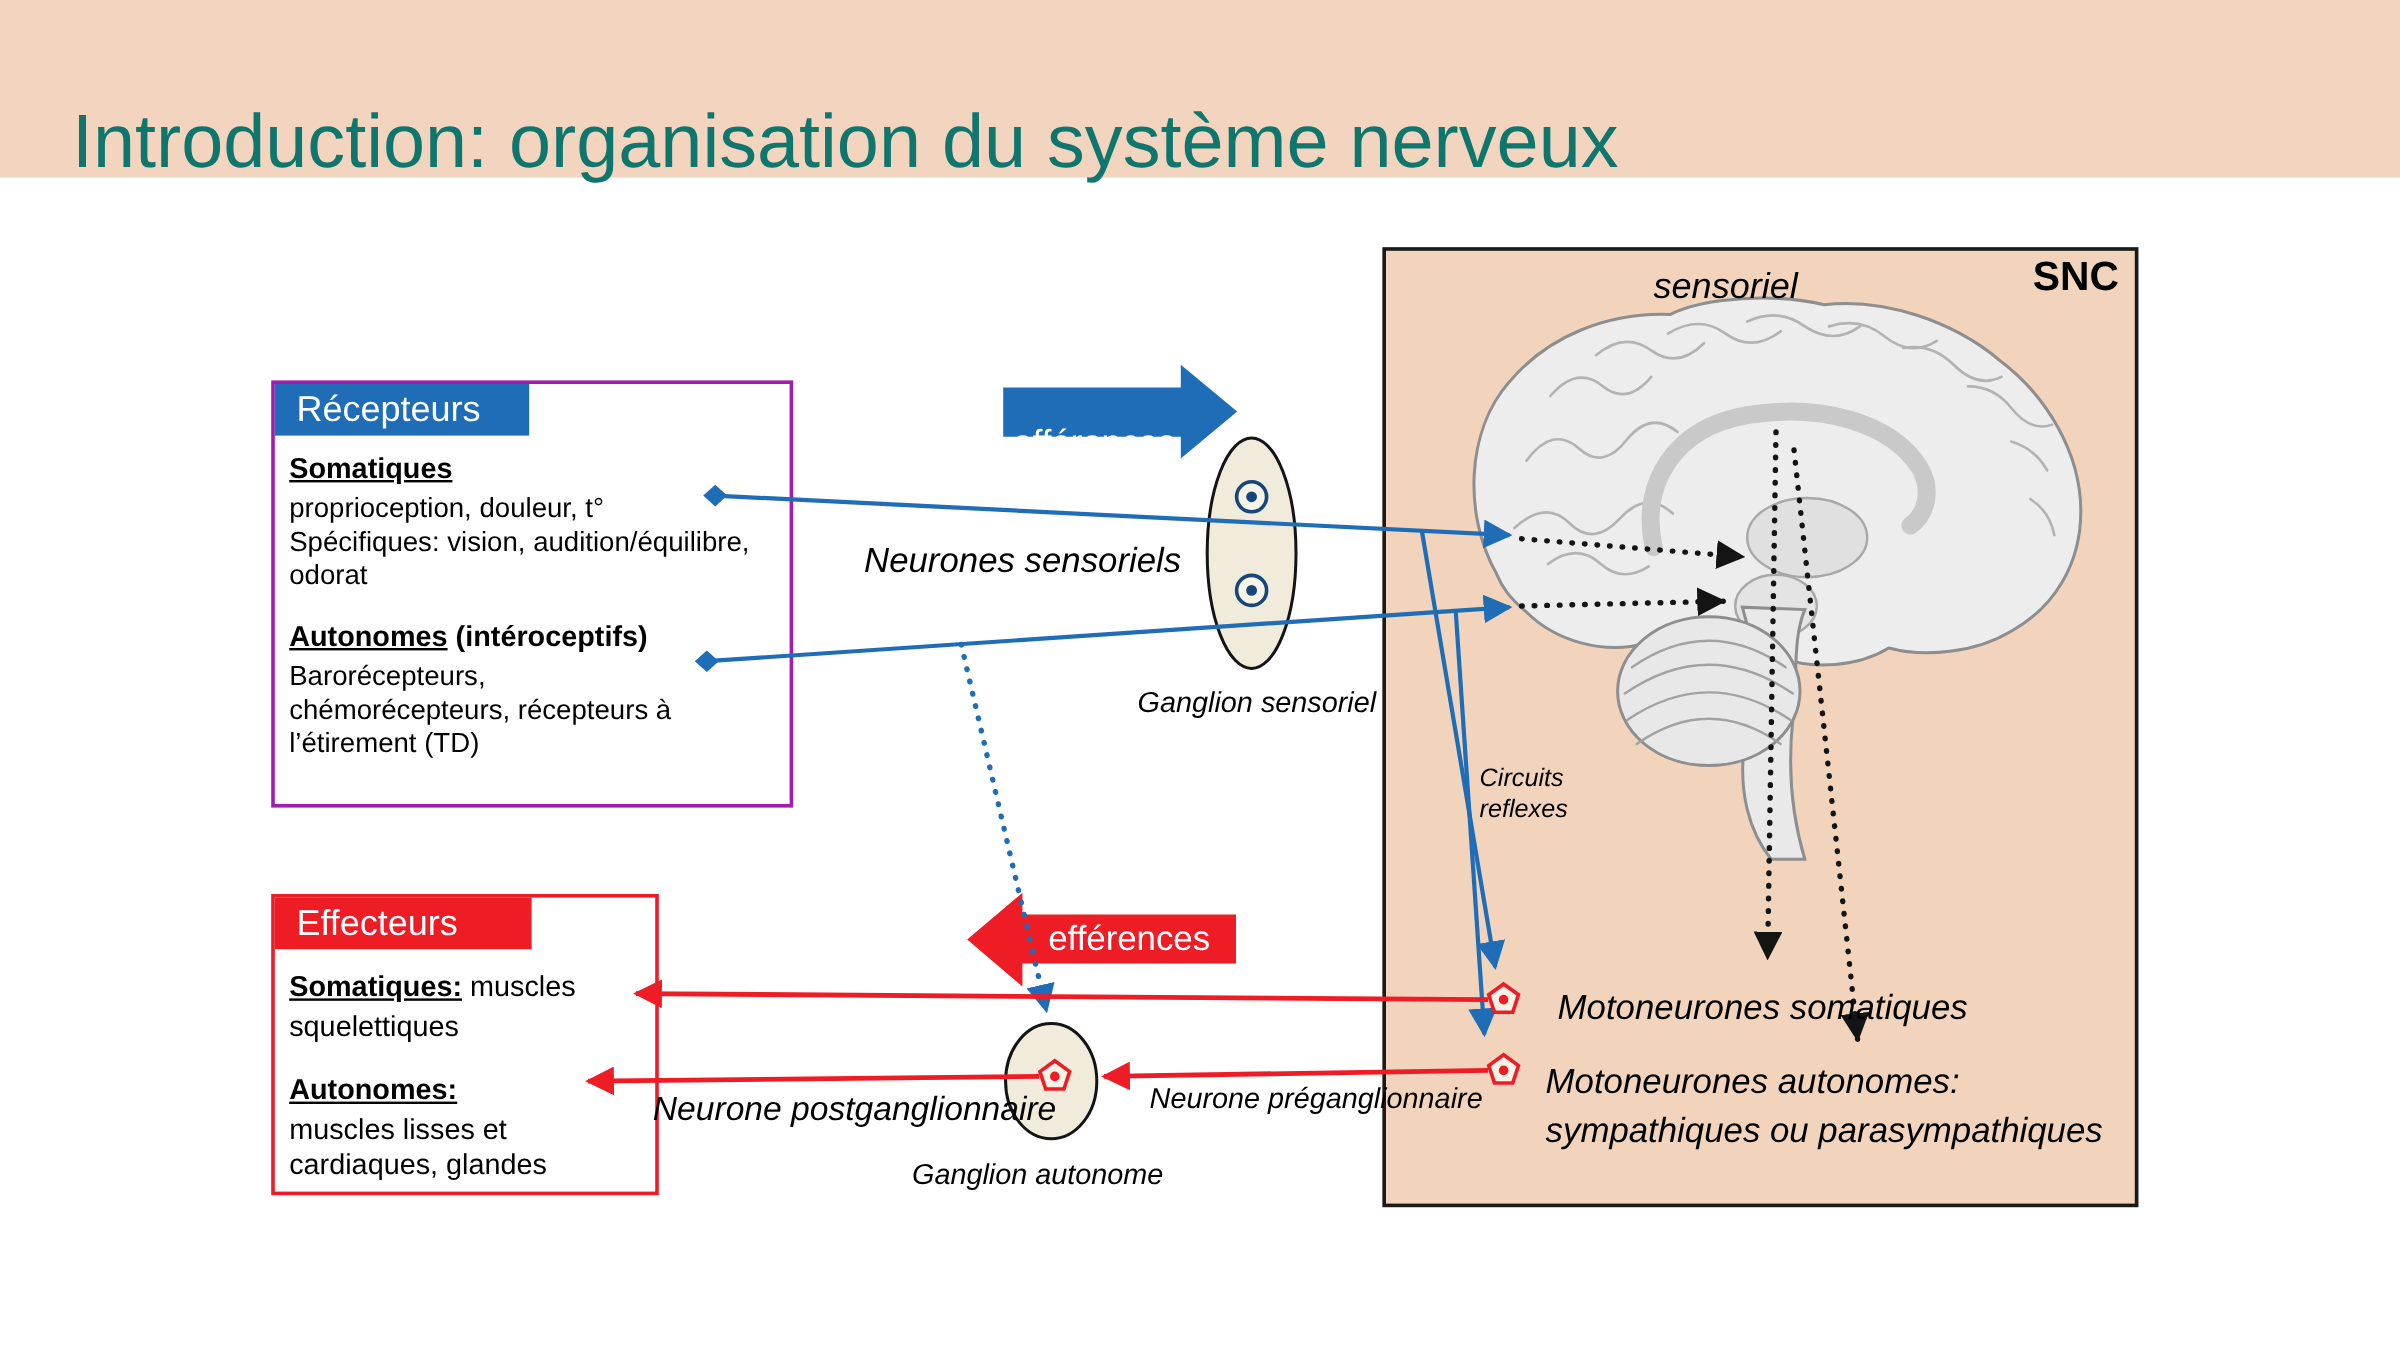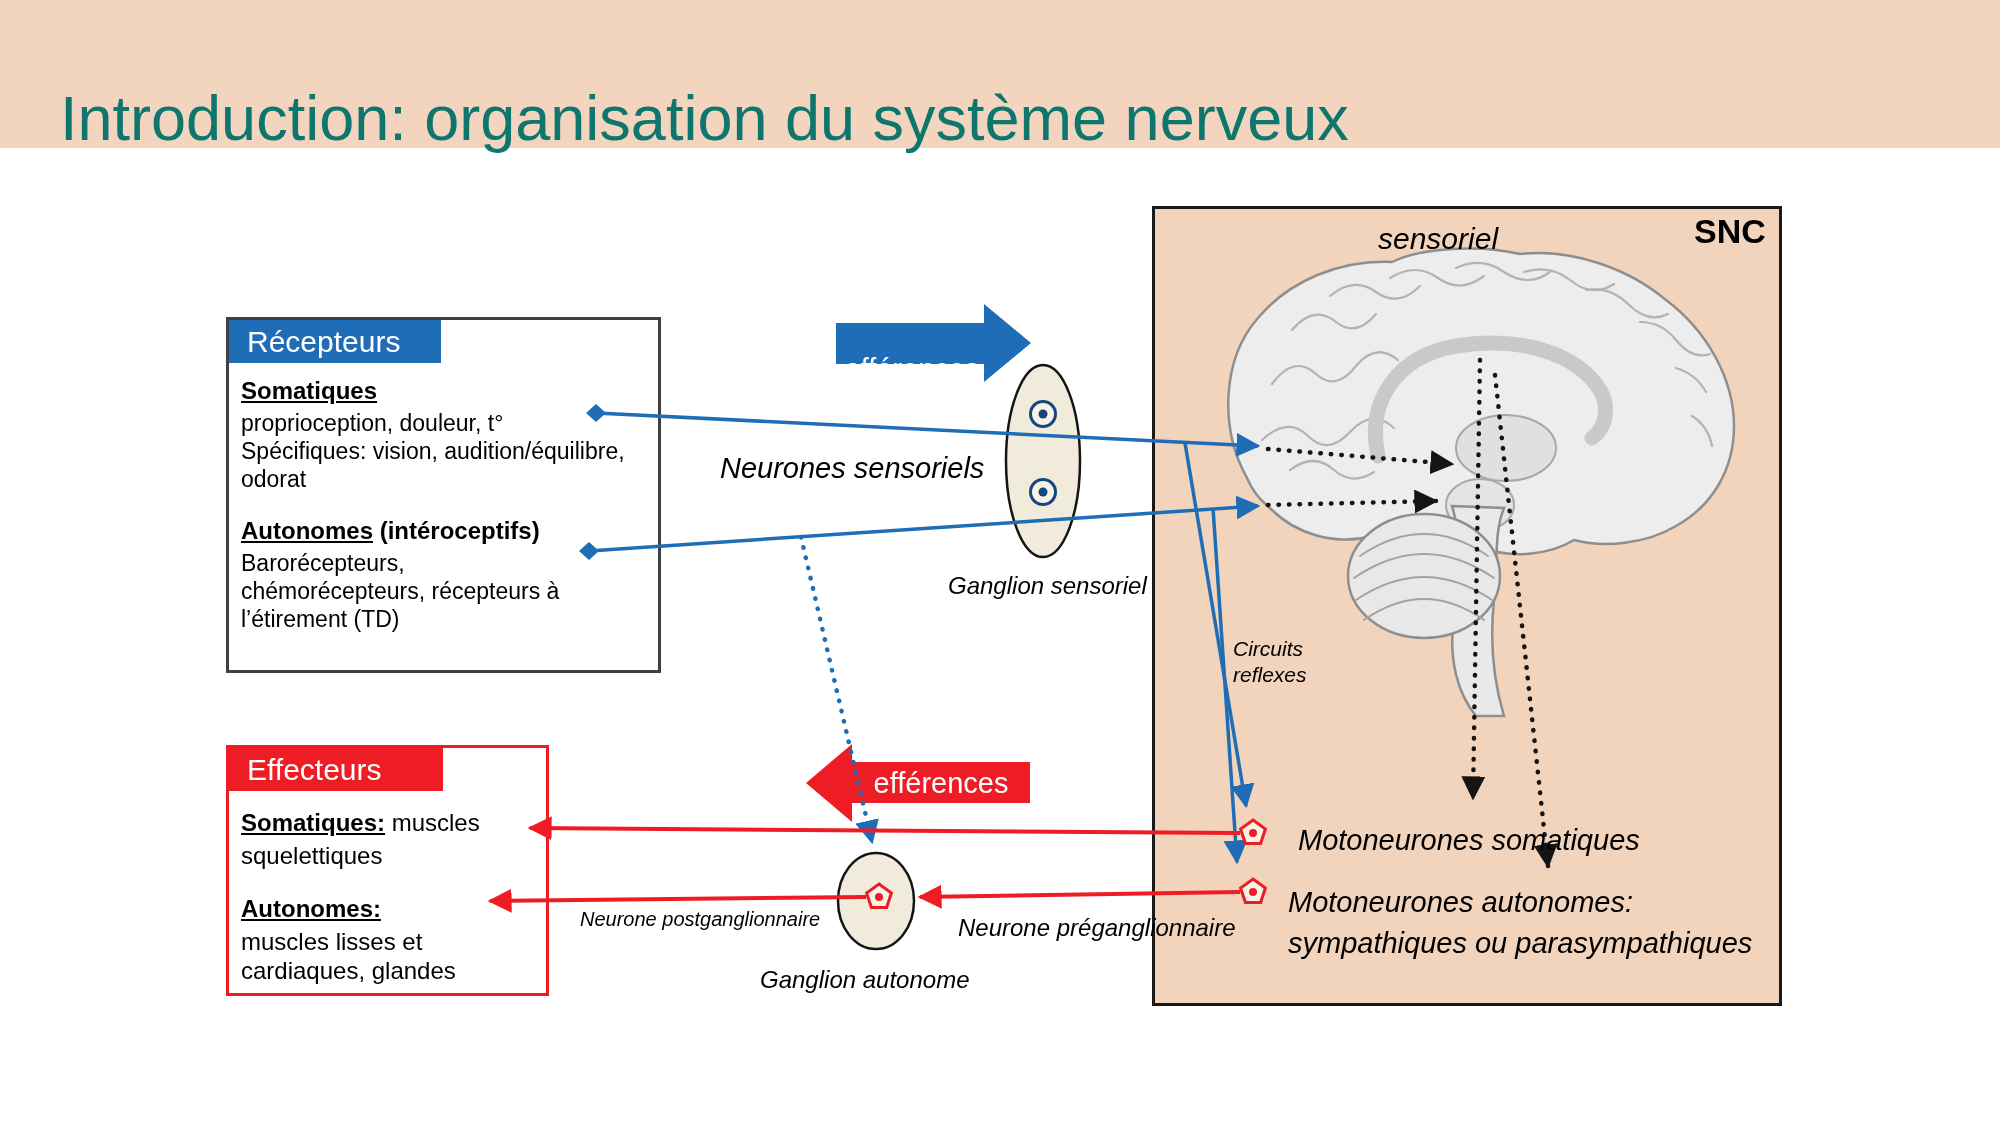--- a/index.html
+++ b/index.html
@@ -7,21 +7,21 @@
   body { font-family: "Liberation Sans", sans-serif; background: #ffffff; }
   .stage { position: relative; width: 2000px; height: 1125px; background: #ffffff; overflow: hidden; }
 
   .banner { position: absolute; left: 0; top: 0; width: 2000px; height: 148px; background: #f3d5bf; z-index: 1; }
   .banner h1 { font-size: 63px; font-weight: 400; color: #0f766e; padding: 42px 0 0 60px; margin-top: 40px; }
 
   .snc-box { position: absolute; left: 1152px; top: 206px; width: 630px; height: 800px;
              background: #f2d4bd; border: 3px solid #1a1a1a; z-index: 2; }
 
   .box { position: absolute; background: #ffffff; z-index: 3; }
-  .receptors { left: 226px; top: 317px; width: 435px; height: 356px; border: 3px solid #404040; }
+  .receptors { left: 226px; top: 317px; width: 435px; height: 356px; border: 3px solid #a21caf; }
   .effectors { left: 226px; top: 745px; width: 323px; height: 251px; border: 3px solid #ee1c25; }
   .box-header { color: #ffffff; font-size: 30px; height: 43px; padding: 5px 0 0 18px; }
   .receptors .box-header { background: #1f6db6; width: 212px; }
   .effectors .box-header { background: #ee1c25; width: 214px; }
   .box-content { padding: 8px 12px 0 12px; font-size: 23px; line-height: 28px; color: #000; }
   .effectors .box-content { padding-top: 11px; font-size: 24px; line-height: 29px; }
   .bu { font-weight: 700; text-decoration: underline; }
   .b  { font-weight: 700; }
   .heading { font-size: 24px; margin: 6px 0 4px 0; }
   .heading-gap { margin-top: 24px; }
@@ -34,22 +34,22 @@
   .it { font-style: italic; }
   .block { display: block; }
 
   .lbl-traitement { left: 1378px; top: 222px; font-size: 30px; }
   .lbl-snc { left: 1694px; top: 212px; font-size: 34px; font-weight: 700; }
   .lbl-aff { left: 838px; top: 327px; width: 148px; text-align: center; font-size: 29px; color: #fff; margin-top: 26px; }
   .lbl-eff { left: 856px; top: 767px; width: 170px; text-align: center; font-size: 29px; color: #fff; }
   .lbl-neurones-sens { left: 720px; top: 452px; font-size: 29px; }
   .lbl-gang-sens { left: 948px; top: 572px; font-size: 24px; }
   .lbl-gang-auto { left: 760px; top: 966px; font-size: 24px; }
-  .lbl-postg { left: 580px; top: 908px; font-size: 20px; }
-  .lbl-preg { left: 958px; top: 902px; font-size: 24px; margin-top: 12px; }
+  .lbl-postg { left: 544px; top: 908px; font-size: 28px; }
+  .lbl-preg { left: 958px; top: 902px; font-size: 24px; }
   .lbl-circuits { left: 1233px; top: 636px; font-size: 21px; line-height: 26px; }
   .lbl-moto-som { left: 1298px; top: 824px; font-size: 29px; }
   .lbl-moto-auto { left: 1288px; top: 882px; font-size: 29px; line-height: 41px; }
 </style>
 </head>
 <body>
 
 <div class="stage">
 
   <div class="banner">

